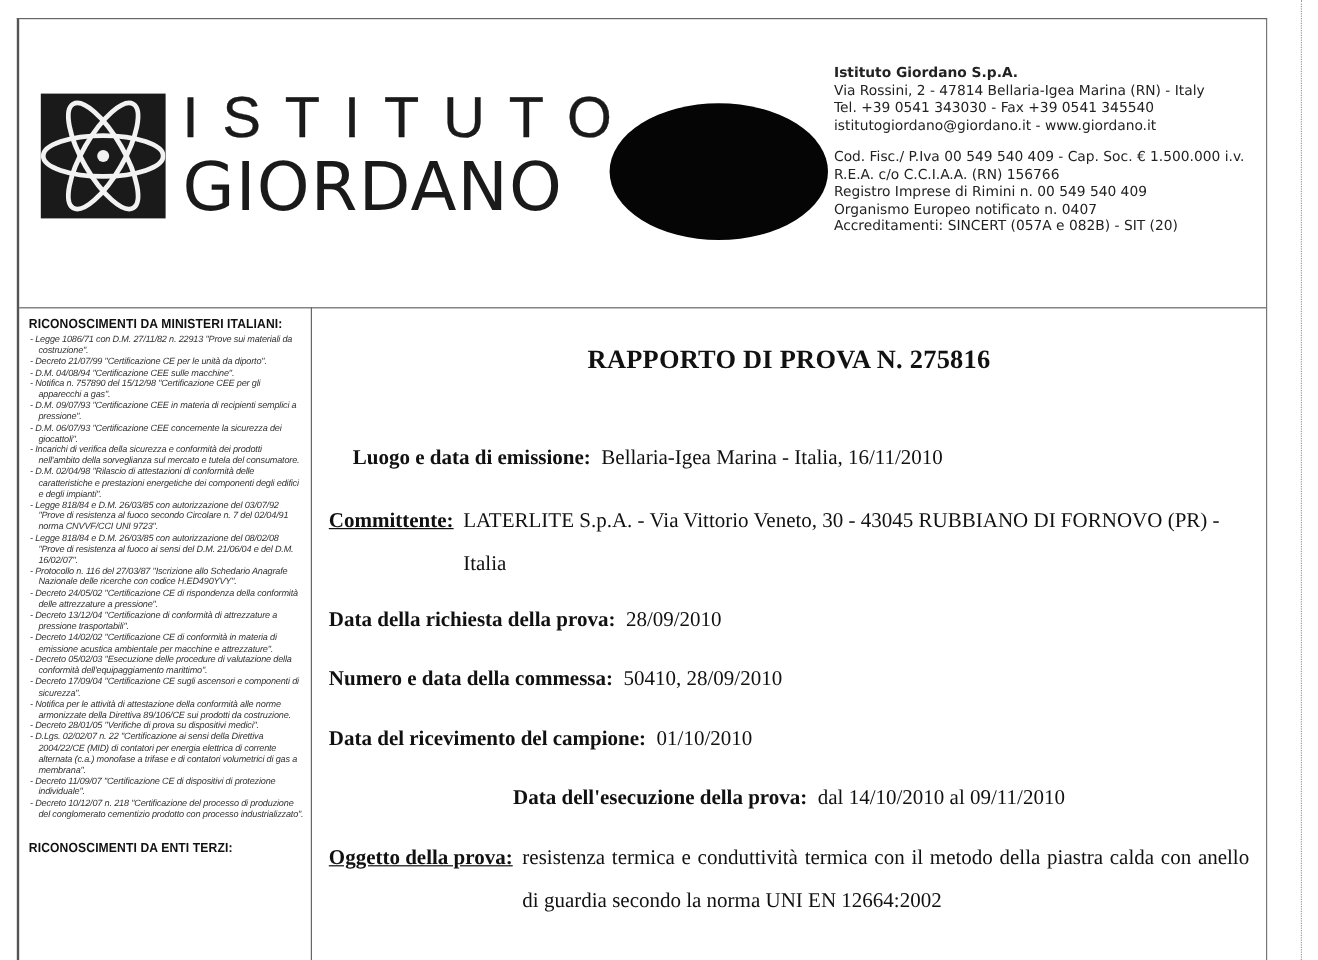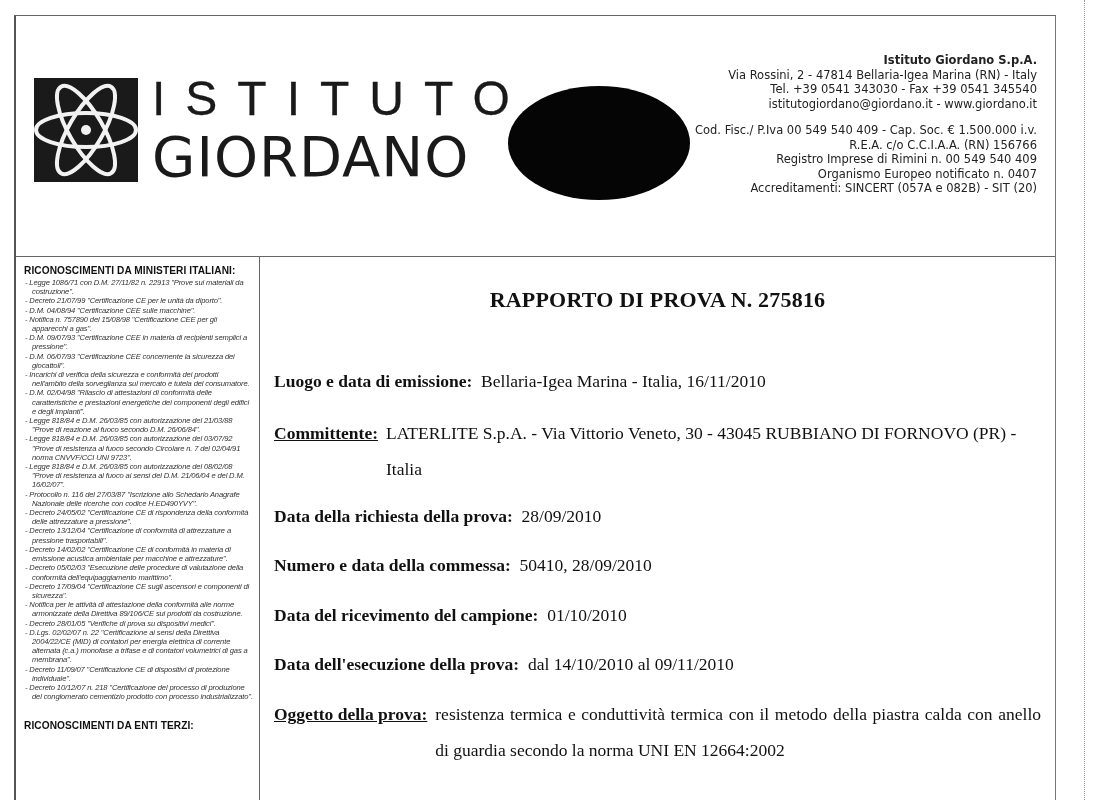--- a/index.html
+++ b/index.html
@@ -7,21 +7,21 @@
     .page-frame { position: absolute; left: 14px; top: 15px; width: 1042px; height: 800px; border-left: 2px solid #555; border-top: 1px solid #666; border-right: 1px solid #777; box-sizing: border-box; }
     .dotted-edge { position: absolute; left: 1084px; top: 0; width: 0; height: 800px; border-left: 1px dotted #999; }
     .header { position: absolute; left: 0; top: 0; width: 100%; height: 240px; border-bottom: 1px solid #666; }
     .logo { position: absolute; left: 18px; top: 59px; display: flex; align-items: center; }
     .logo-mark { width: 104px; height: 104px; background: #1a1a1a; position: relative; overflow: hidden; }
     .logo-mark svg { position: absolute; left: 0; top: 0; }
     .logo-text { margin-left: 14px; font-family: "DejaVu Sans", sans-serif; color: #1a1a1a; line-height: 1; }
     .logo-top { font-size: 48px; font-weight: 200; letter-spacing: 20px; -webkit-text-stroke: 0.3px #111; font-family: "Liberation Sans", sans-serif; }
     .logo-bottom { font-size: 56px; font-weight: normal; letter-spacing: 1px; margin-top: 6px; font-family: "DejaVu Sans", sans-serif; }
     .redaction { position: absolute; left: 492px; top: 70px; width: 182px; height: 114px; background: #050505; border-radius: 50%; }
-    .company-info { position: absolute; right: 18px; top: 37px; text-align: right; font-family: "DejaVu Sans", sans-serif; font-size: 11.5px; line-height: 14.5px; color: #222; }
+    .company-info { position: absolute; right: 18px; top: 37px; text-align: left; font-family: "DejaVu Sans", sans-serif; font-size: 11.5px; line-height: 14.5px; color: #222; }
     .company-info .gap { height: 12px; }
     .company-info .name { font-weight: bold; font-size: 11.5px; }
     .sidebar { position: absolute; left: 0; top: 240px; width: 244px; height: 560px; border-right: 1px solid #666; box-sizing: border-box; padding: 8px 6px 0 8px; font-family: "Liberation Sans", sans-serif; }
     .sidebar h3 { margin: 0 0 2px 0; font-size: 11px; font-weight: bold; letter-spacing: 0.1px; color: #111; font-family: "Liberation Sans", sans-serif; transform: scaleX(0.92); transform-origin: left; white-space: nowrap; }
     .sidebar ul { list-style: none; margin: 0; padding: 0; font-style: italic; }
     .sidebar li { font-size: 7.6px; line-height: 9.2px; color: #333; padding-left: 8px; text-indent: -7px; letter-spacing: -0.15px; }
     .sidebar li::before { content: "- "; }
     .sidebar .third-title { margin-top: 18px; }
     .main { position: absolute; left: 244px; top: 240px; right: 0; height: 560px; padding: 0 14px 0 14px; box-sizing: border-box; }
     .report-title { text-align: center; font-size: 22px; font-weight: bold; margin-top: 31px; letter-spacing: 0.2px; font-family: "Liberation Serif", serif; }
@@ -73,47 +73,46 @@
       <div>Accreditamenti: SINCERT (057A e 082B) - SIT (20)</div>
     </div>
   </div>
 
   <div class="sidebar">
     <h3>RICONOSCIMENTI DA MINISTERI ITALIANI:</h3>
     <ul>
       <li>Legge 1086/71 con D.M. 27/11/82 n. 22913 "Prove sui materiali da costruzione".</li>
       <li>Decreto 21/07/99 "Certificazione CE per le unità da diporto".</li>
       <li>D.M. 04/08/94 "Certificazione CEE sulle macchine".</li>
-      <li>Notifica n. 757890 del 15/08/98 "Certificazione CEE per gli apparecchi a gas".</li>
+      <li>Notifica n. 757890 del 15/12/98 "Certificazione CEE per gli apparecchi a gas".</li>
       <li>D.M. 09/07/93 "Certificazione CEE in materia di recipienti semplici a pressione".</li>
       <li>D.M. 06/07/93 "Certificazione CEE concernente la sicurezza dei giocattoli".</li>
       <li>Incarichi di verifica della sicurezza e conformità dei prodotti nell'ambito della sorveglianza sul mercato e tutela del consumatore.</li>
       <li>D.M. 02/04/98 "Rilascio di attestazioni di conformità delle caratteristiche e prestazioni energetiche dei componenti degli edifici e degli impianti".</li>
-      <li>Legge 818/84 e D.M. 26/03/85 con autorizzazione del 21/03/88 "Prove di reazione al fuoco secondo D.M. 26/06/84".</li>
       <li>Legge 818/84 e D.M. 26/03/85 con autorizzazione del 03/07/92 "Prove di resistenza al fuoco secondo Circolare n. 7 del 02/04/91 norma CNVVF/CCI UNI 9723".</li>
       <li>Legge 818/84 e D.M. 26/03/85 con autorizzazione del 08/02/08 "Prove di resistenza al fuoco ai sensi del D.M. 21/06/04 e del D.M. 16/02/07".</li>
       <li>Protocollo n. 116 del 27/03/87 "Iscrizione allo Schedario Anagrafe Nazionale delle ricerche con codice H.ED490YVY".</li>
       <li>Decreto 24/05/02 "Certificazione CE di rispondenza della conformità delle attrezzature a pressione".</li>
       <li>Decreto 13/12/04 "Certificazione di conformità di attrezzature a pressione trasportabili".</li>
       <li>Decreto 14/02/02 "Certificazione CE di conformità in materia di emissione acustica ambientale per macchine e attrezzature".</li>
       <li>Decreto 05/02/03 "Esecuzione delle procedure di valutazione della conformità dell'equipaggiamento marittimo".</li>
       <li>Decreto 17/09/04 "Certificazione CE sugli ascensori e componenti di sicurezza".</li>
       <li>Notifica per le attività di attestazione della conformità alle norme armonizzate della Direttiva 89/106/CE sui prodotti da costruzione.</li>
       <li>Decreto 28/01/05 "Verifiche di prova su dispositivi medici".</li>
       <li>D.Lgs. 02/02/07 n. 22 "Certificazione ai sensi della Direttiva 2004/22/CE (MID) di contatori per energia elettrica di corrente alternata (c.a.) monofase a trifase e di contatori volumetrici di gas a membrana".</li>
       <li>Decreto 11/09/07 "Certificazione CE di dispositivi di protezione individuale".</li>
       <li>Decreto 10/12/07 n. 218 "Certificazione del processo di produzione del conglomerato cementizio prodotto con processo industrializzato".</li>
     </ul>
     <h3 class="third-title">RICONOSCIMENTI DA ENTI TERZI:</h3>
   </div>
 
   <div class="main">
     <div class="report-title">RAPPORTO DI PROVA N. 275816</div>
 
-    <div class="field" style="top:107px;">
+    <div class="field" style="top:107px;margin-left:20px;">
       <span class="label">Luogo e data di emissione:</span>&nbsp;
       <span class="value">Bellaria-Igea Marina - Italia, 16/11/2010</span>
     </div>
 
     <div class="field hang" style="top:159px;">
       <span class="label">Committente:</span>
       <span class="value">LATERLITE S.p.A. - Via Vittorio Veneto, 30 - 43045 RUBBIANO DI FORNOVO (PR) - Italia</span>
     </div>
 
     <div class="field" style="top:242px;">
@@ -124,21 +123,21 @@
     <div class="field" style="top:291px;">
       <span class="label">Numero e data della commessa:</span>&nbsp;
       <span class="value">50410, 28/09/2010</span>
     </div>
 
     <div class="field" style="top:341px;">
       <span class="label">Data del ricevimento del campione:</span>&nbsp;
       <span class="value">01/10/2010</span>
     </div>
 
-    <div class="field" style="top:390px;">
+    <div class="field" style="top:390px;text-align:center;">
       <span class="label">Data dell'esecuzione della prova:</span>&nbsp;
       <span class="value">dal 14/10/2010 al 09/11/2010</span>
     </div>
 
     <div class="field hang" style="top:440px;">
       <span class="label">Oggetto della prova:</span>
       <span class="value justify">resistenza termica e conduttività termica con il metodo della piastra calda con anello di guardia secondo la norma UNI EN 12664:2002</span>
     </div>
   </div>
 

